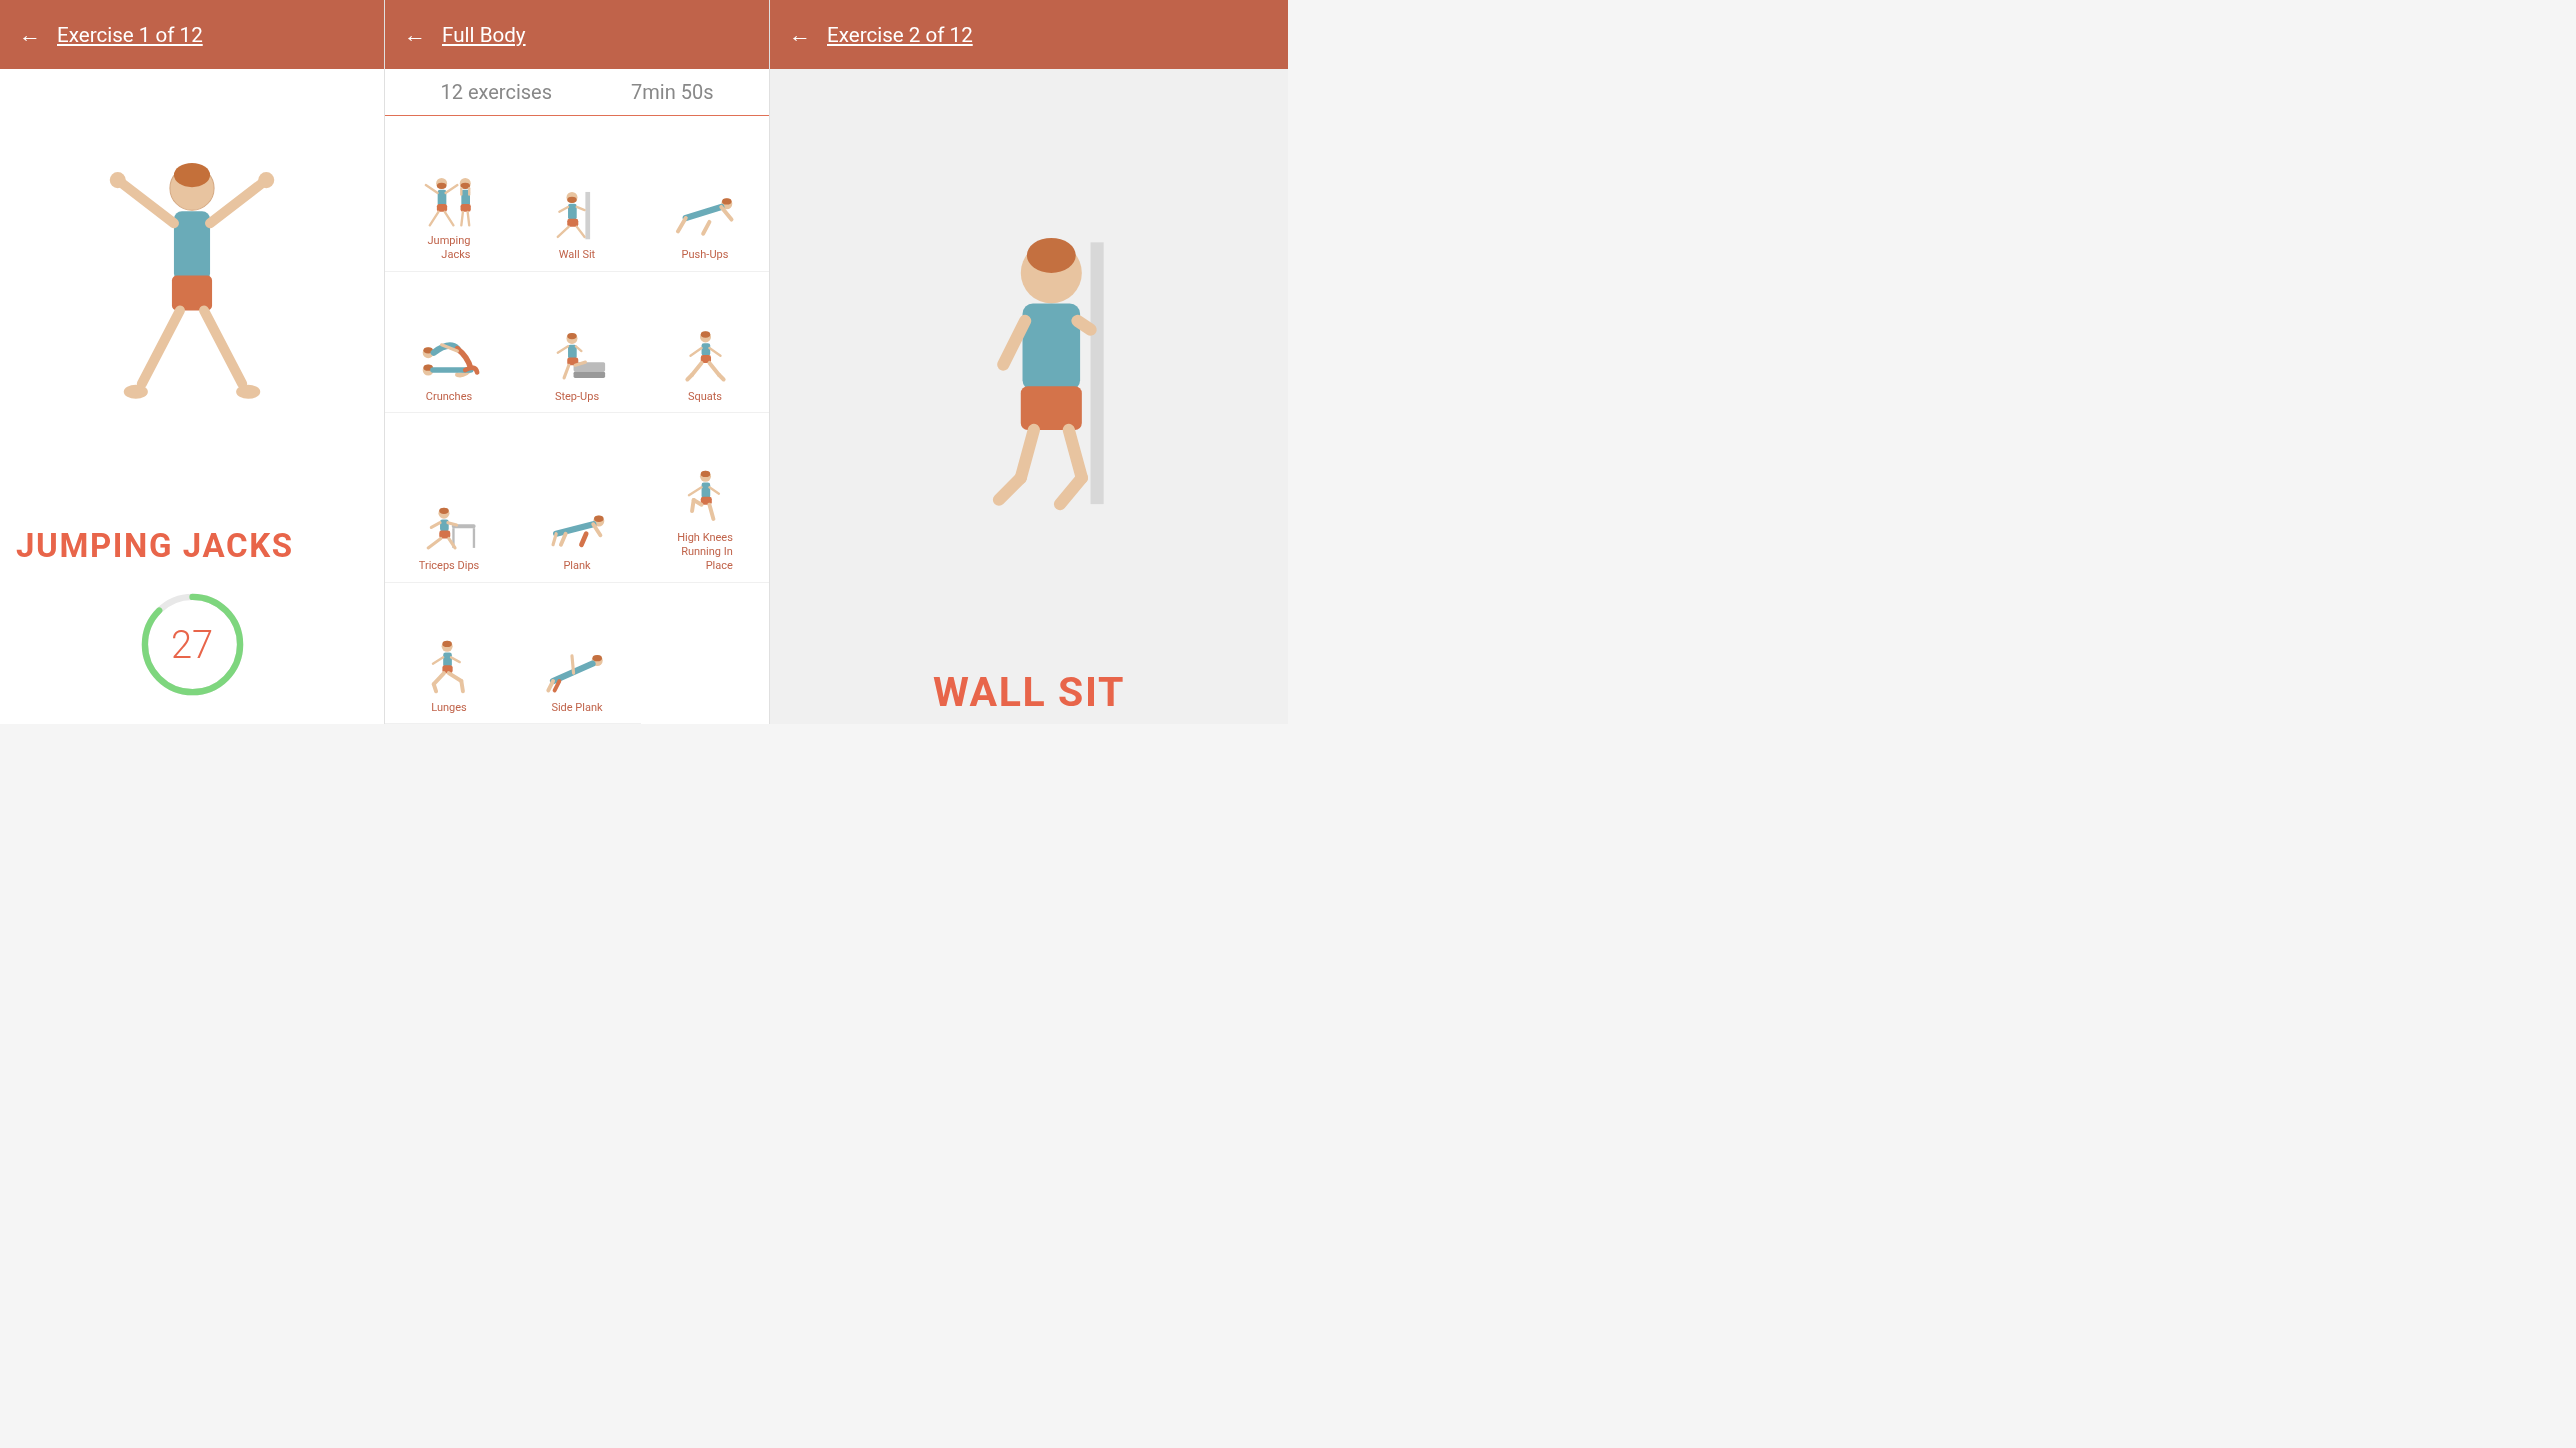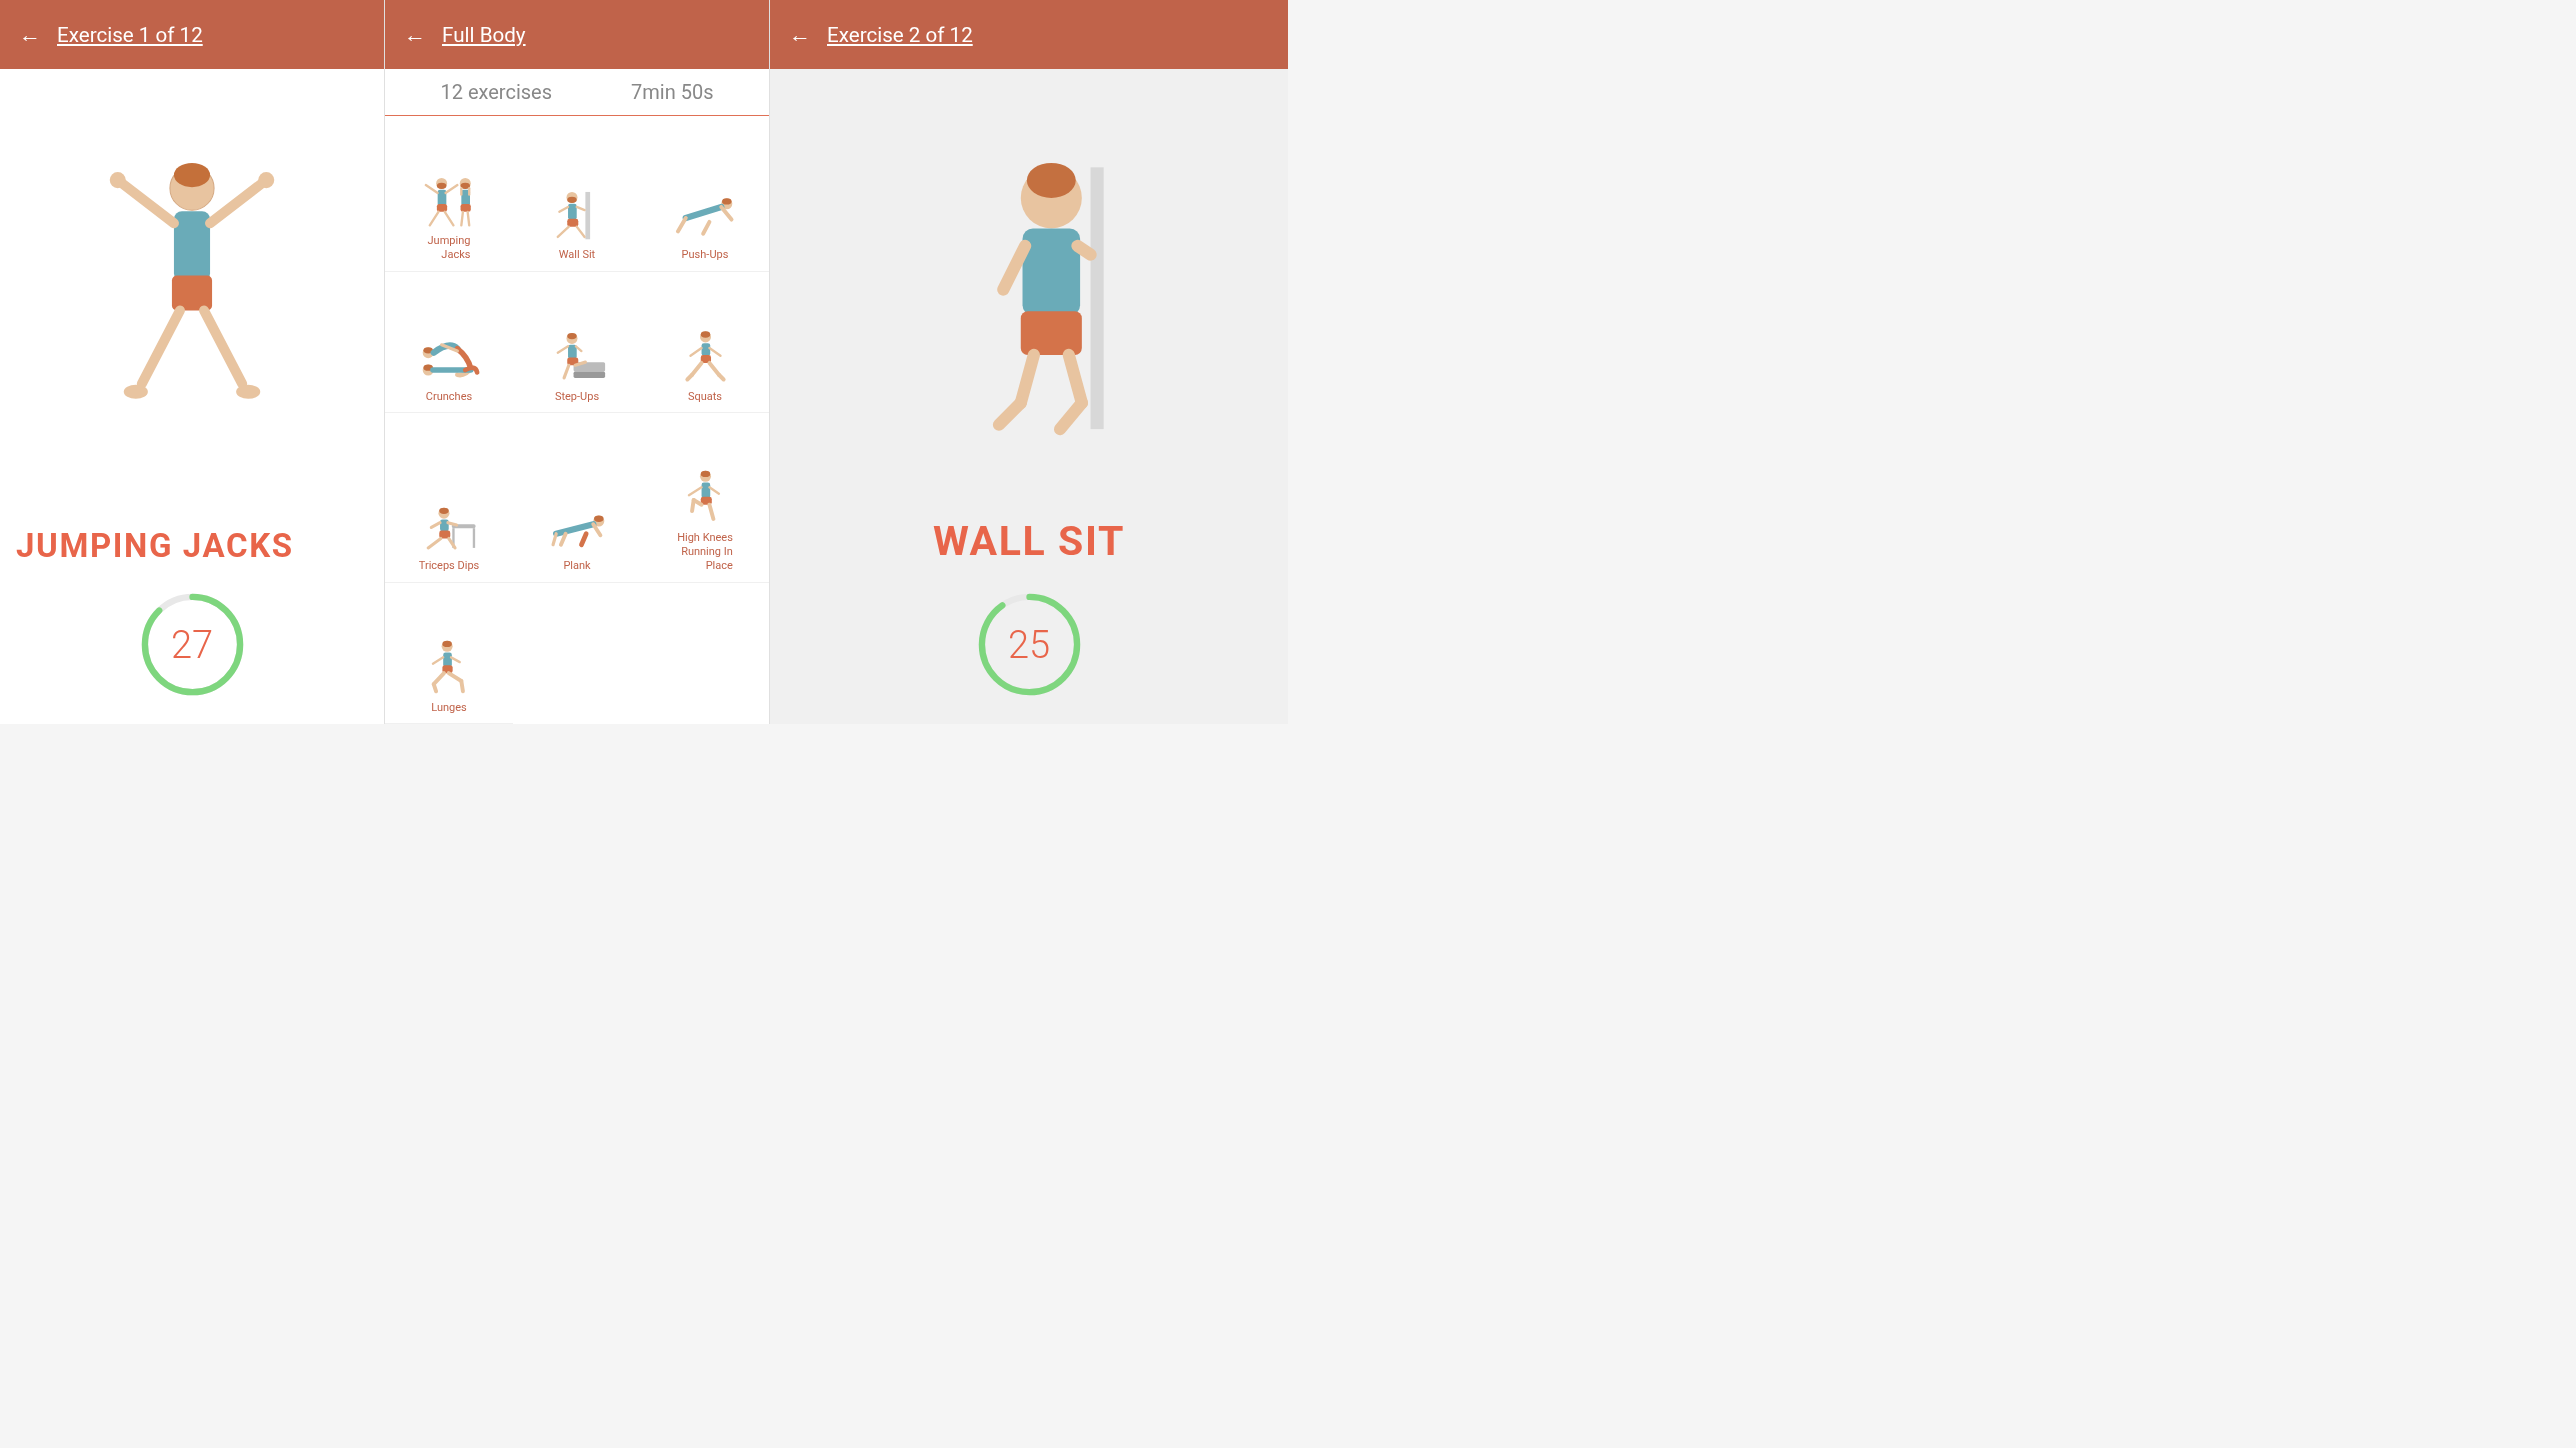--- a/index.html
+++ b/index.html
@@ -473,20 +473,35 @@
           <line x1="25" y1="56" x2="28" y2="65" stroke="#e8c4a0" stroke-width="5" stroke-linecap="round"></line>
 
           <line x1="37" y1="22" x2="24" y2="30" stroke="#e8c4a0" stroke-width="3" stroke-linecap="round"></line>
           <line x1="47" y1="22" x2="58" y2="28" stroke="#e8c4a0" stroke-width="3" stroke-linecap="round"></line>
         </svg>
       </div>
       <span class="exercise-label">Lunges</span>
     </div>
 
 
+    <div class="exercise-cell">
+      <div class="exercise-icon">
+        <svg viewBox="0 0 90 70" xmlns="http://www.w3.org/2000/svg">
+          <circle cx="70" cy="26" r="7" fill="#e8c4a0"></circle>
+          <ellipse cx="70" cy="23" rx="6" ry="4" fill="#c47040"></ellipse>
+          <line x1="64" y1="30" x2="14" y2="52" stroke="#6aabb8" stroke-width="8" stroke-linecap="round"></line>
+
+          <line x1="40" y1="42" x2="38" y2="20" stroke="#e8c4a0" stroke-width="4" stroke-linecap="round"></line>
+
+          <line x1="14" y1="52" x2="8" y2="64" stroke="#e8c4a0" stroke-width="5" stroke-linecap="round"></line>
+          <line x1="22" y1="52" x2="16" y2="64" stroke="#d4734a" stroke-width="5" stroke-linecap="round"></line>
+        </svg>
+      </div>
+      <span class="exercise-label">Side Plank</span>
+    </div>
 
   </div>
 </div>
 
 <div class="panel-right">
   <div class="header">
     <span class="header-back">←</span>
     <span class="header-title">Exercise 2 of 12</span>
   </div>
 
@@ -511,23 +526,14 @@
       <line x1="195" y1="275" x2="210" y2="330" stroke="#e8c4a0" stroke-width="14" stroke-linecap="round"></line>
       <line x1="210" y1="330" x2="185" y2="360" stroke="#e8c4a0" stroke-width="14" stroke-linecap="round"></line>
 
       <line x1="155" y1="275" x2="140" y2="330" stroke="#e8c4a0" stroke-width="14" stroke-linecap="round"></line>
       <line x1="140" y1="330" x2="115" y2="355" stroke="#e8c4a0" stroke-width="14" stroke-linecap="round"></line>
     </svg>
   </div>
 
   <div class="exercise-name-right">WALL SIT</div>
 
-  <div class="timer-circle-container">
-    <div class="timer-circle" style="width:111px;height:111px;">
-      <svg viewBox="0 0 140 140" style="width:111px;height:111px;transform:rotate(-90deg);">
-        <circle cx="70" cy="70" r="60" fill="none" stroke="#e8e8e8" stroke-width="8"></circle>
-        <circle cx="70" cy="70" r="60" fill="none" stroke="#7ed67e" stroke-width="8" stroke-dasharray="340 37" stroke-linecap="round"></circle>
-      </svg>
-      <span class="timer-number">25</span>
-    </div>
-  </div>
 </div>
 
 
 </body></html>

